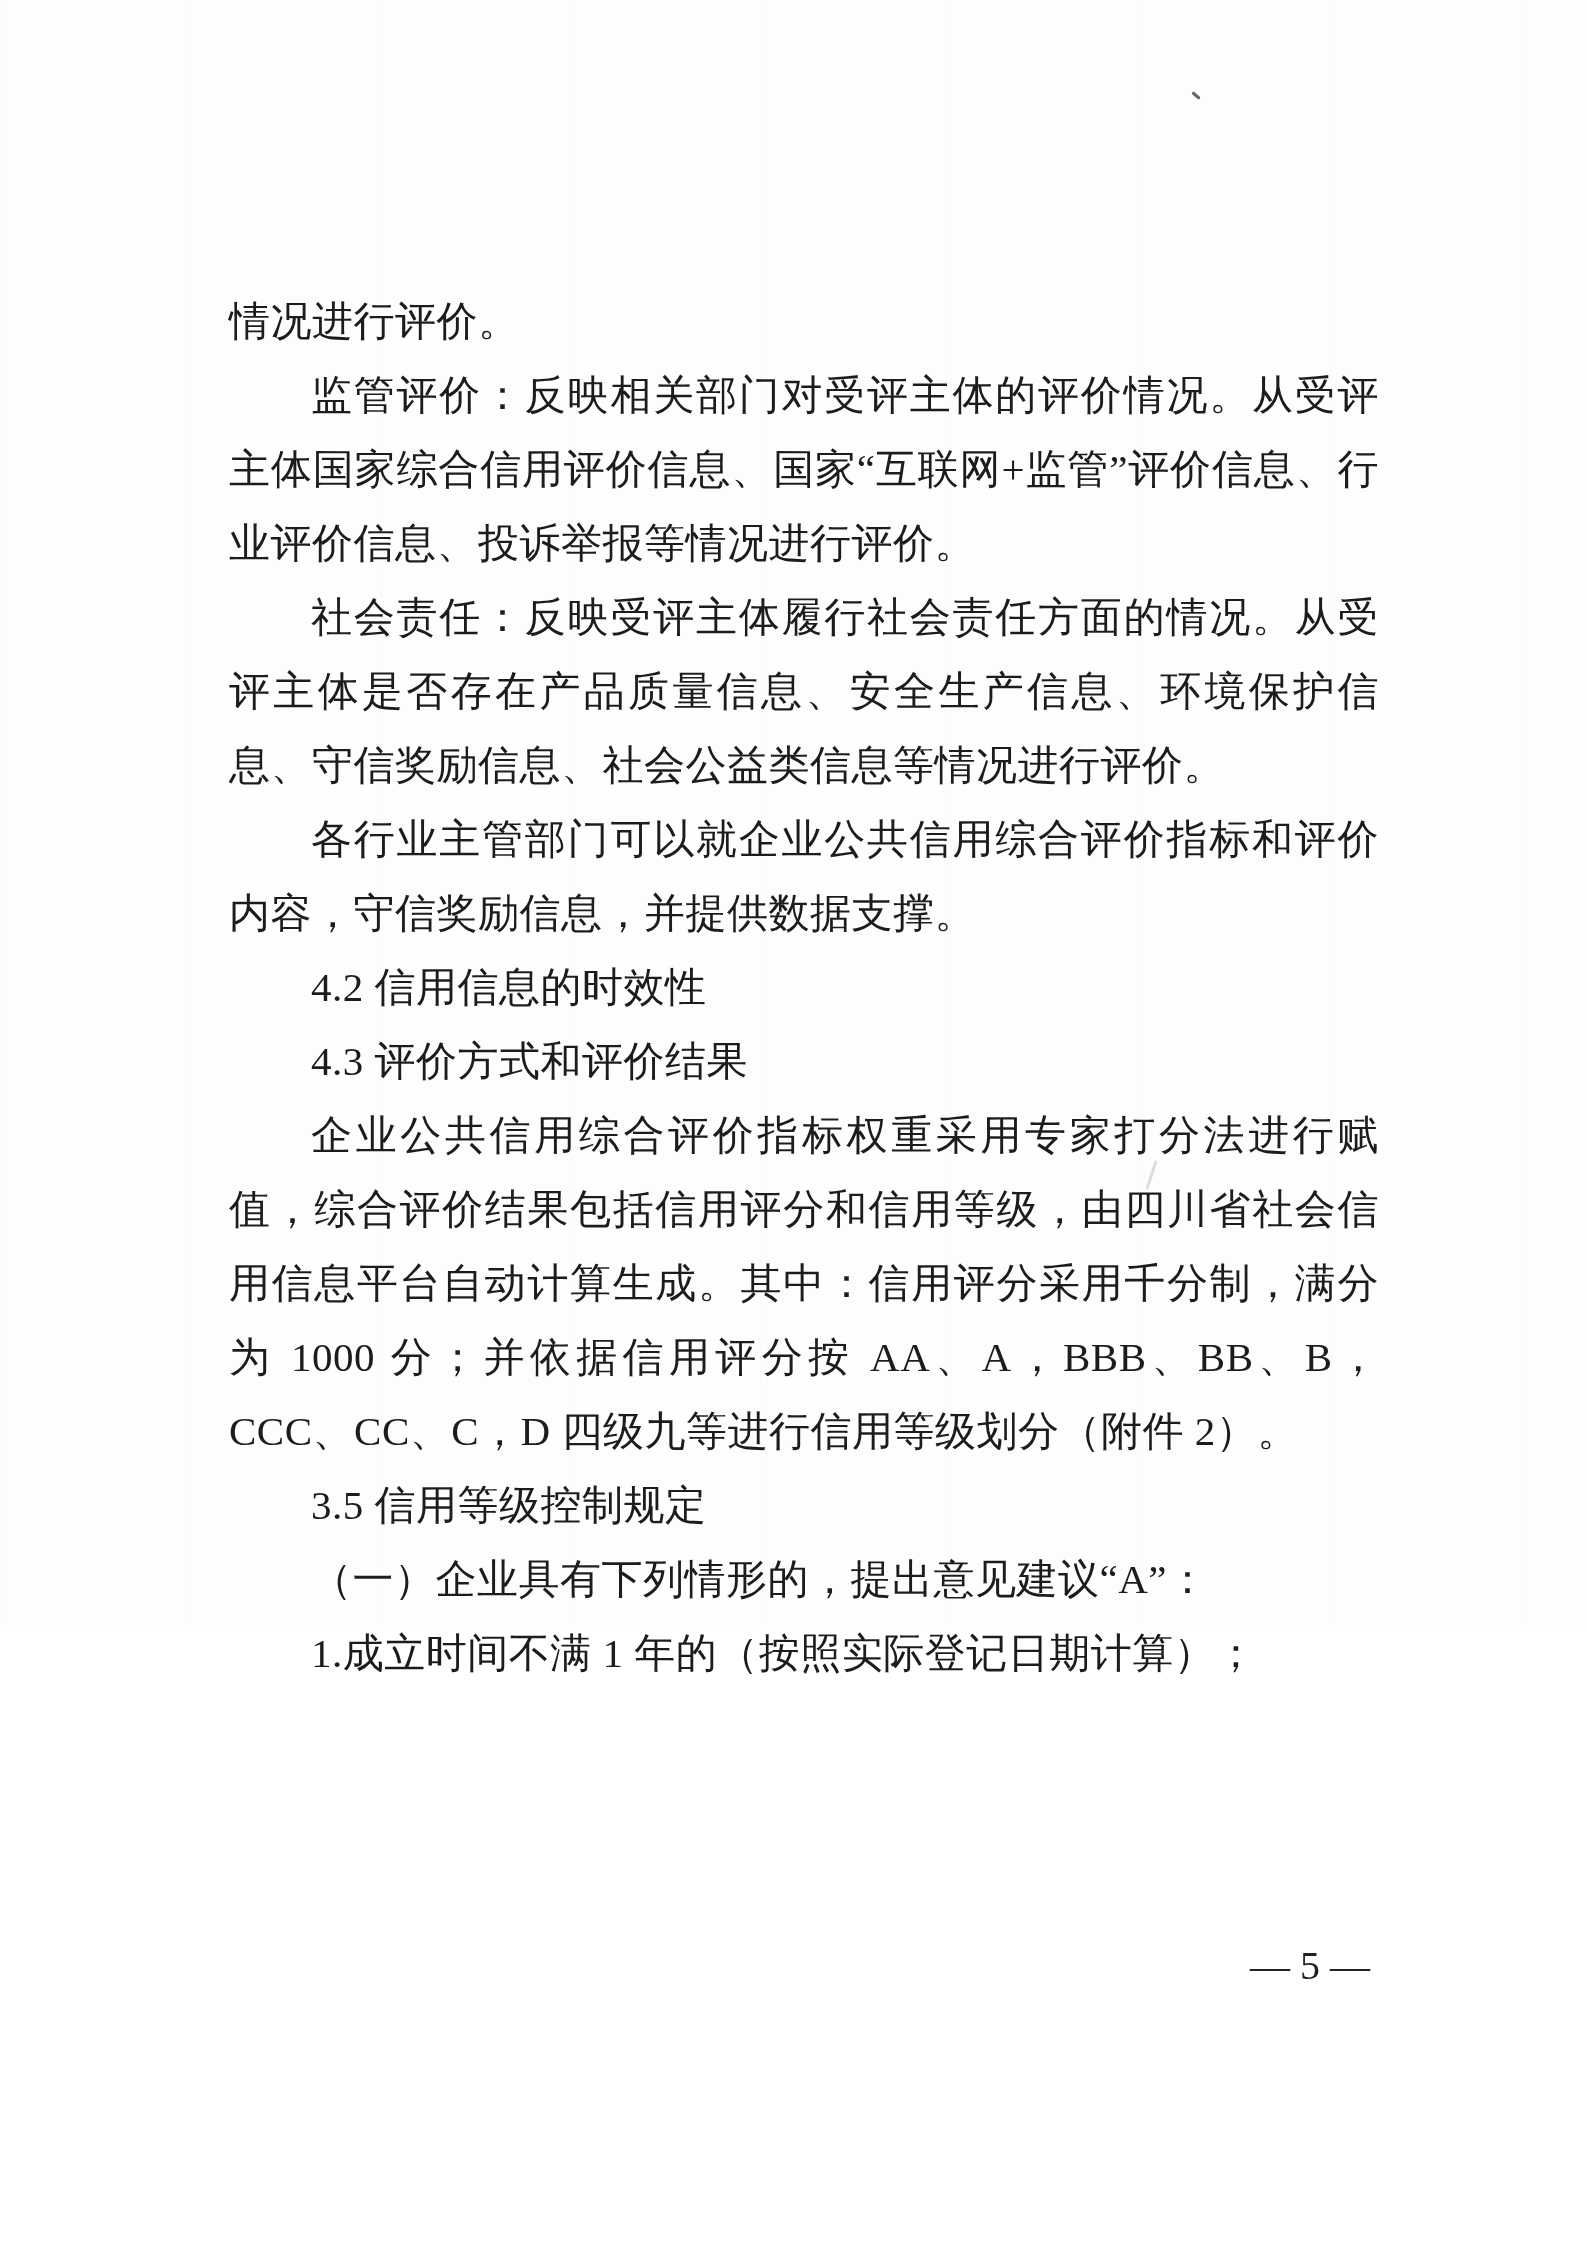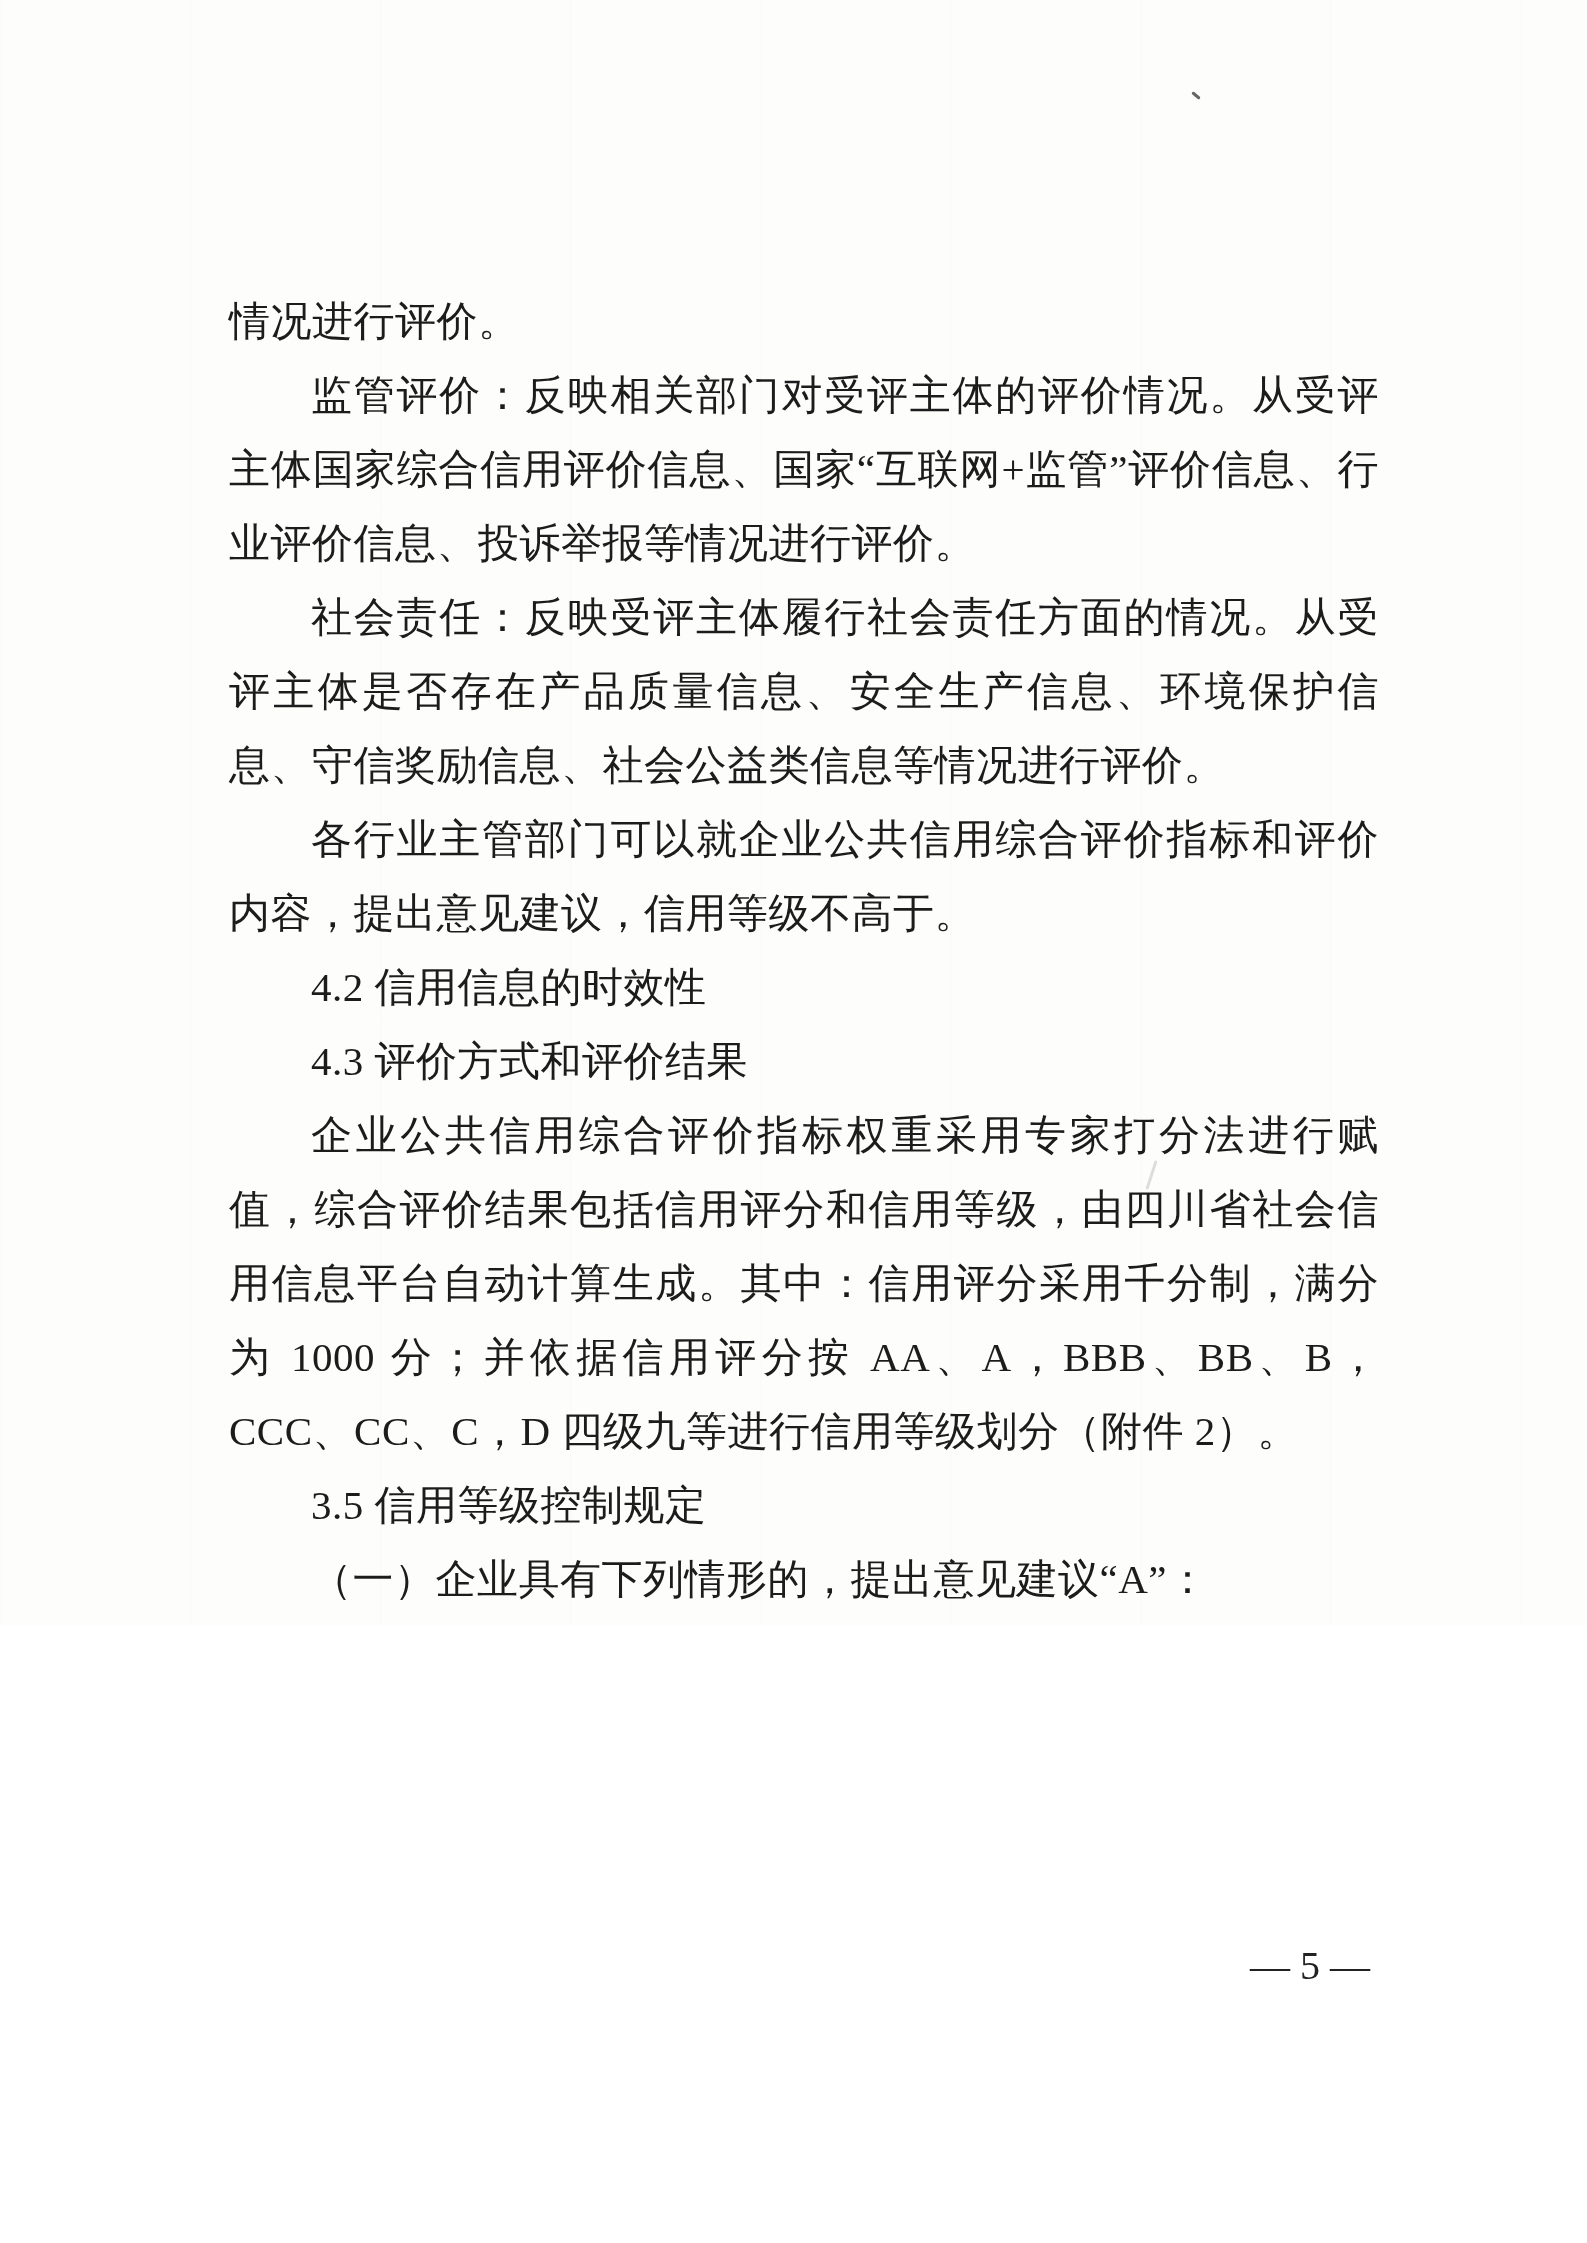--- a/index.html
+++ b/index.html
@@ -83,26 +83,27 @@
 </style>
 </head>
 <body>
 
 <div class="page">
 
   <div class="text-column">
     <p class="para">情况进行评价。</p>
     <p class="para indent">监管评价：反映相关部门对受评主体的评价情况。从受评主体国家综合信用评价信息、国家“互联网+监管”评价信息、行业评价信息、投诉举报等情况进行评价。</p>
     <p class="para indent">社会责任：反映受评主体履行社会责任方面的情况。从受评主体是否存在产品质量信息、安全生产信息、环境保护信息、守信奖励信息、社会公益类信息等情况进行评价。</p>
-    <p class="para indent">各行业主管部门可以就企业公共信用综合评价指标和评价内容，提出意见建议，信用等级不高于。</p>
+    <p class="para indent">各行业主管部门可以就企业公共信用综合评价指标和评价内容，守信奖励信息，并提供数据支撑。</p>
     <p class="heading indent">4.2 信用信息的时效性</p>
     <p class="heading indent">4.3 评价方式和评价结果</p>
     <p class="para indent">企业公共信用综合评价指标权重采用专家打分法进行赋值，综合评价结果包括信用评分和信用等级，由四川省社会信用信息平台自动计算生成。其中：信用评分采用千分制，满分为 1000 分；并依据信用评分按 AA、A，BBB、BB、B，CCC、CC、C，D 四级九等进行信用等级划分（附件 2）。</p>
     <p class="heading indent">3.5 信用等级控制规定</p>
     <p class="para indent">（一）企业具有下列情形的，提出意见建议“A”：</p>
+    <p class="para indent">1.成立时间不满 1 年的（按照实际登记日期计算）；</p>
   </div>
 
   <div class="page-number">— 5 —</div>
 
   <div class="speck-top"></div>
   <div class="speck-mid"></div>
 
 </div>
 
 </body></html>

